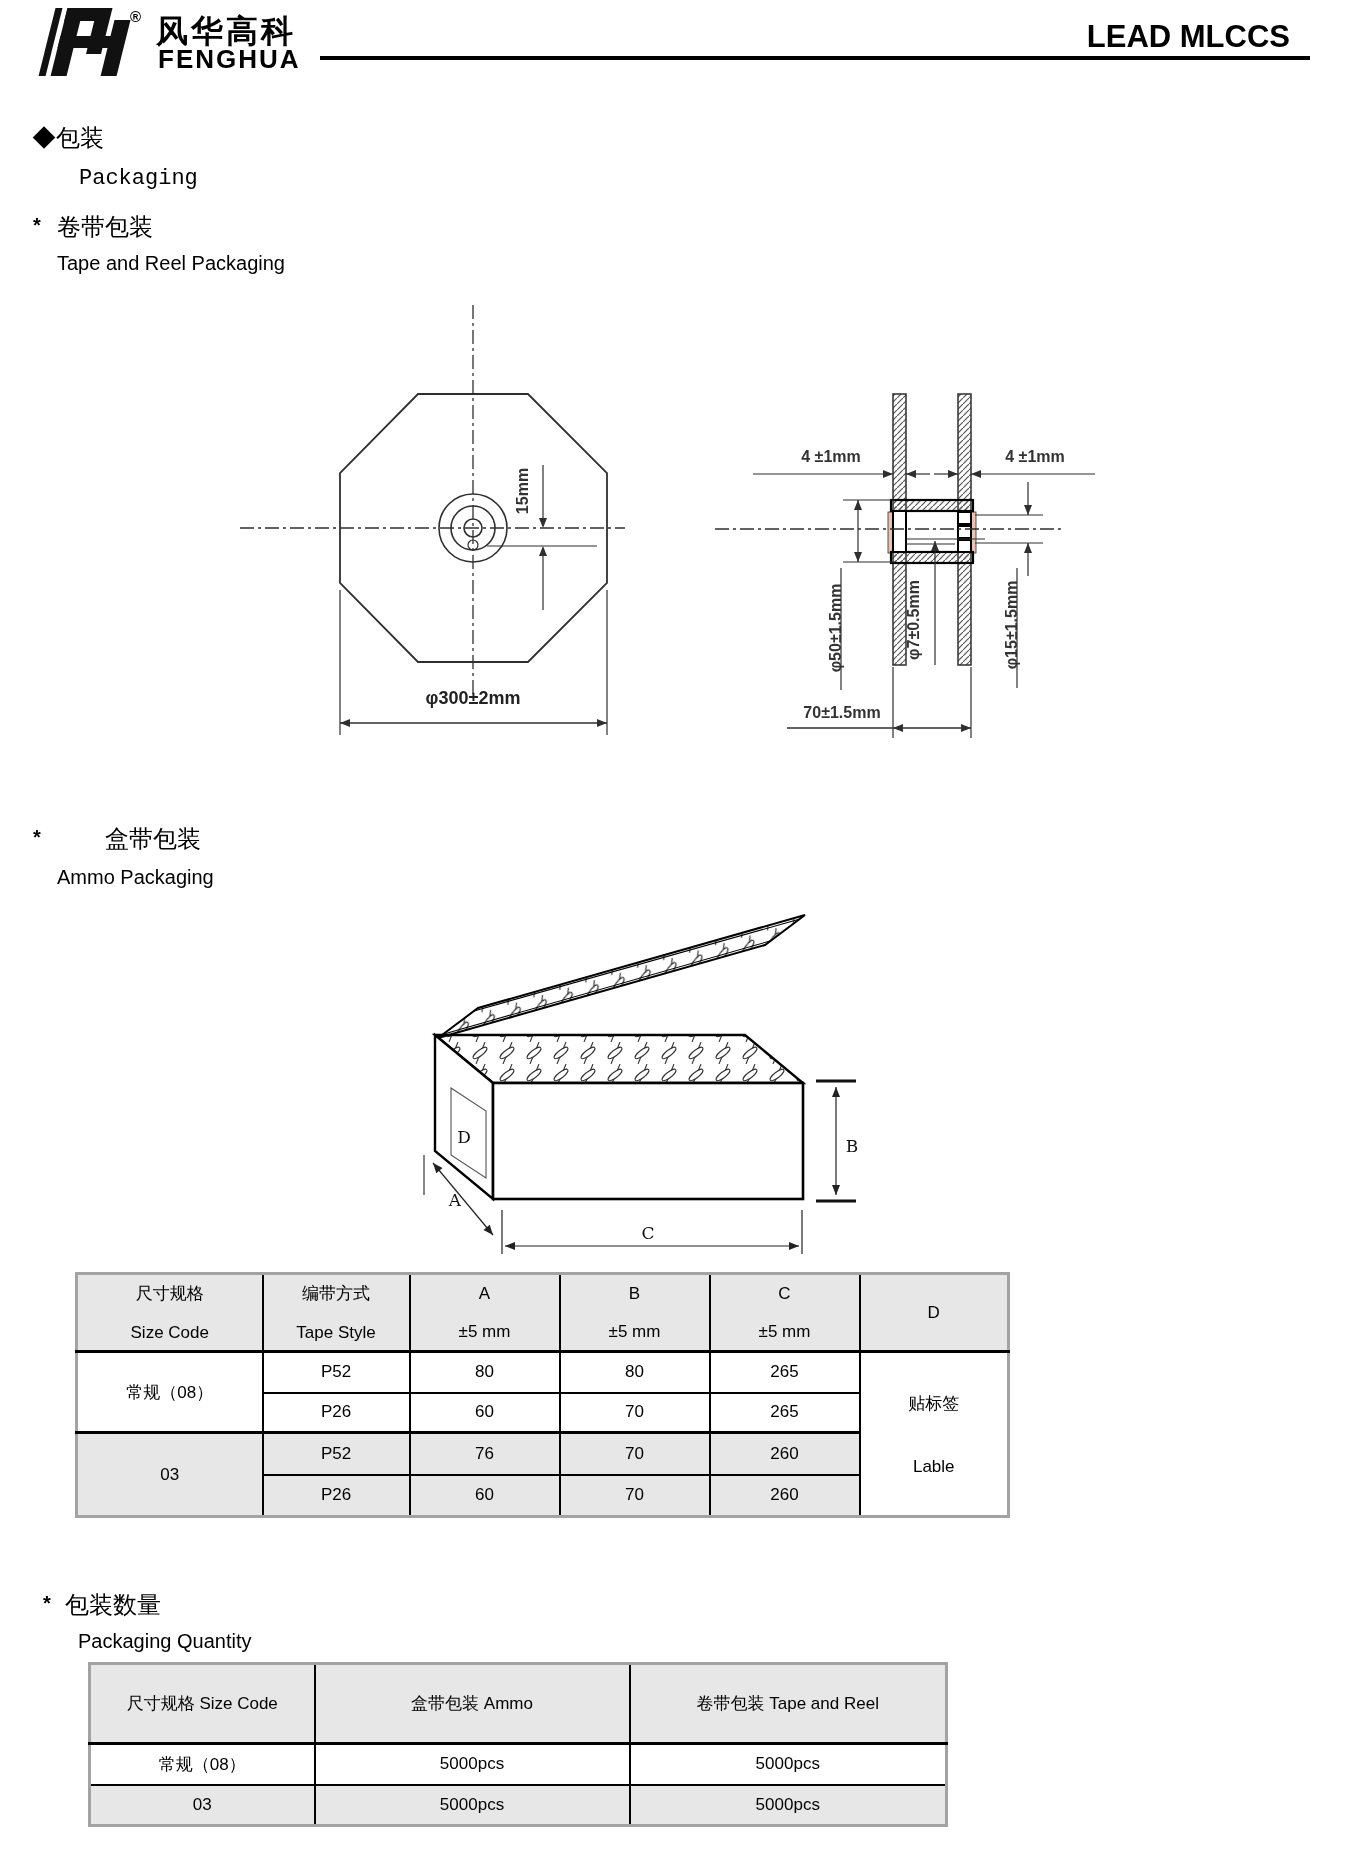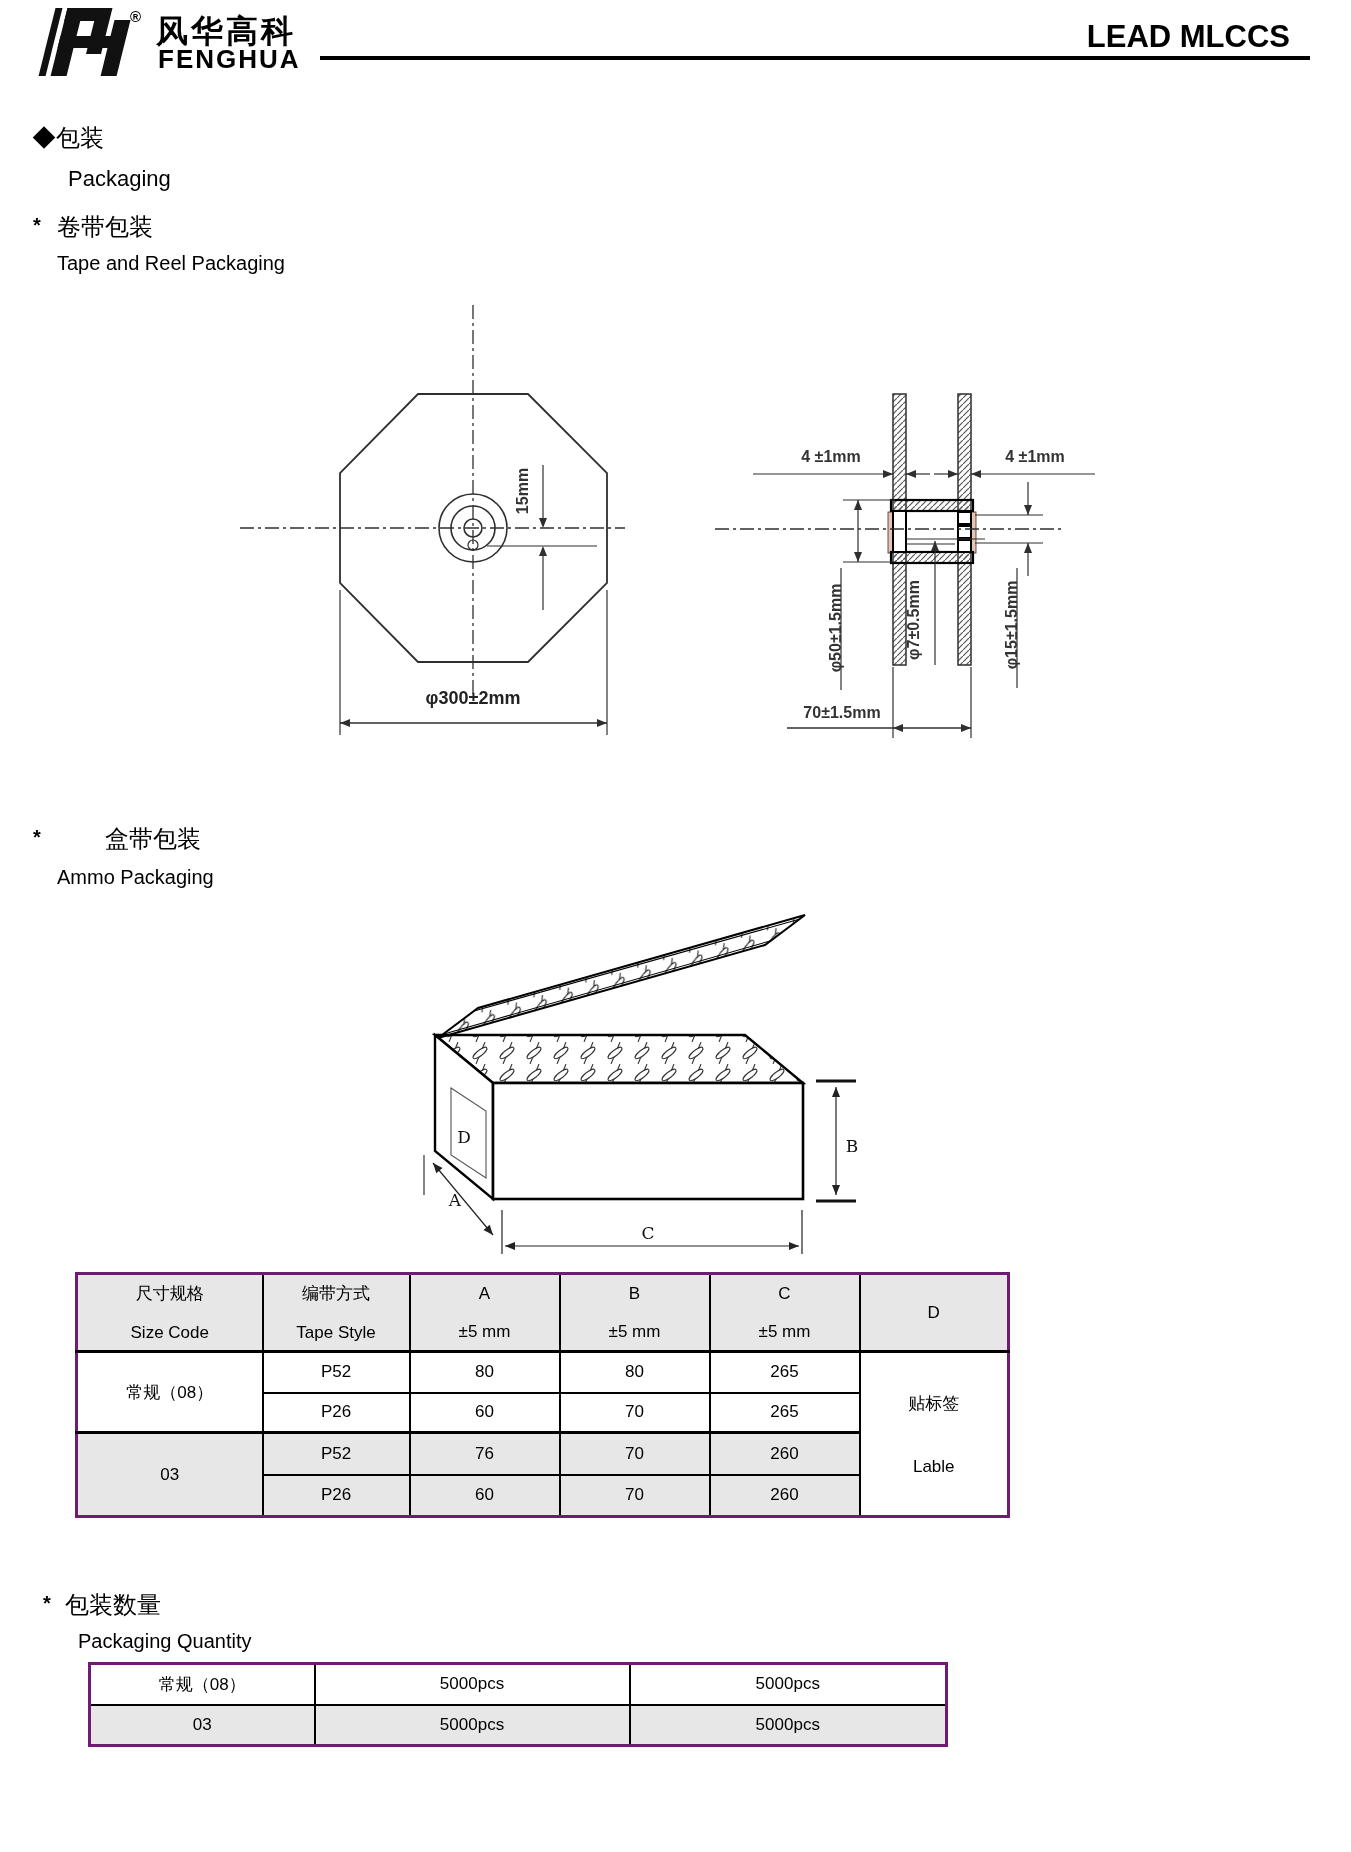--- a/index.html
+++ b/index.html
@@ -13,21 +13,21 @@
   .doc-title{font-size:31px;font-weight:bold;text-align:right;}
   .hdr-rule{background:#000;height:4px;}
   
   .h-main{font-size:24px;}
   .h-main-en{font-size:22px;}
   .h-star{font-size:20px;font-weight:bold;}
   .h-sub-cn{font-size:24px;}
   .h-sub-en{font-size:20px;}
   
   table{border-collapse:collapse;table-layout:fixed;font-size:17px;}
-  .dtable{border:3px solid #701a75;}
+  .dtable{border:3px solid #a3a3a3;}
   .dtable th,.dtable td{border:2px solid #000;text-align:center;vertical-align:middle;padding:0;}
   .dtable th{font-weight:normal;}
   .dtable .hd th{border-bottom:3px solid #000;}
   .dtable tr.sep td{border-top:3px solid #000;}
   .hdrbg{background:#e7e7e7;}
   .shade{background:#e7e7e7;}
   .twolines{display:flex;flex-direction:column;justify-content:center;gap:18px;height:100%;}
   .dcell-lines{display:flex;flex-direction:column;justify-content:center;gap:42px;height:100%;}
   svg text{font-family:"Liberation Sans", sans-serif;}
   .dimtxt{font-size:16px;font-weight:600;fill:#333;}
@@ -51,21 +51,21 @@
   </svg>
   <div class="abs reg" style="left:130px;top:8px;">®</div>
   <div class="abs brand-cn" style="left:156px;top:10px;">风华高科</div>
   <div class="abs brand-en" style="left:158px;top:44px;">FENGHUA</div>
   <div class="abs doc-title" style="left:1060px;top:19px;width:230px;">LEAD MLCCS</div>
   <div class="abs hdr-rule" style="left:320px;top:56px;width:990px;"></div>
 
   <div class="abs h-main" style="left:32px;top:122px;">
     <span>◆</span><span>包装</span>
   </div>
-  <div class="abs h-main-en" style="left:68px;top:166px;">Packaging</div>
+  <div class="abs h-main-en" style="left:79px;top:166px;font-family:Liberation Mono, monospace;">Packaging</div>
 
   <div class="abs h-star" style="left:33px;top:214px;">*</div>
   <div class="abs h-sub-cn" style="left:57px;top:211px;">卷带包装</div>
   <div class="abs h-sub-en" style="left:57px;top:252px;">Tape and Reel Packaging</div>
 
   <svg class="abs" style="left:225px;top:290px;" width="410" height="470" viewBox="0 0 410 470">
     <g stroke="#2f2f2f" fill="none" stroke-width="1.6">
 
       <polygon points="193,104 303,104 382,183 382,293 303,372 193,372 115,293 115,183" stroke-width="1.8"></polygon>
 
@@ -298,20 +298,25 @@
   <div class="abs h-sub-cn" style="left:65px;top:1589px;">包装数量</div>
   <div class="abs h-sub-en" style="left:78px;top:1630px;">Packaging Quantity</div>
 
   <table class="abs dtable" style="left:88px;top:1662px;width:857px;">
     <colgroup>
       <col style="width:225px">
         <col style="width:315px">
         <col style="width:317px">
     </colgroup>
     <tbody>
+        <tr class="hd" style="height:80px;">
+      <th class="hdrbg">尺寸规格 Size Code</th>
+      <th class="hdrbg">盒带包装 Ammo</th>
+      <th class="hdrbg">卷带包装 Tape and Reel</th>
+    </tr>
     <tr style="height:41px;">
       <td>常规（08）</td>
       <td>5000pcs</td>
       <td>5000pcs</td>
     </tr>
     <tr style="height:41px;">
       <td class="shade">03</td>
       <td class="shade">5000pcs</td>
       <td class="shade">5000pcs</td>
     </tr>

